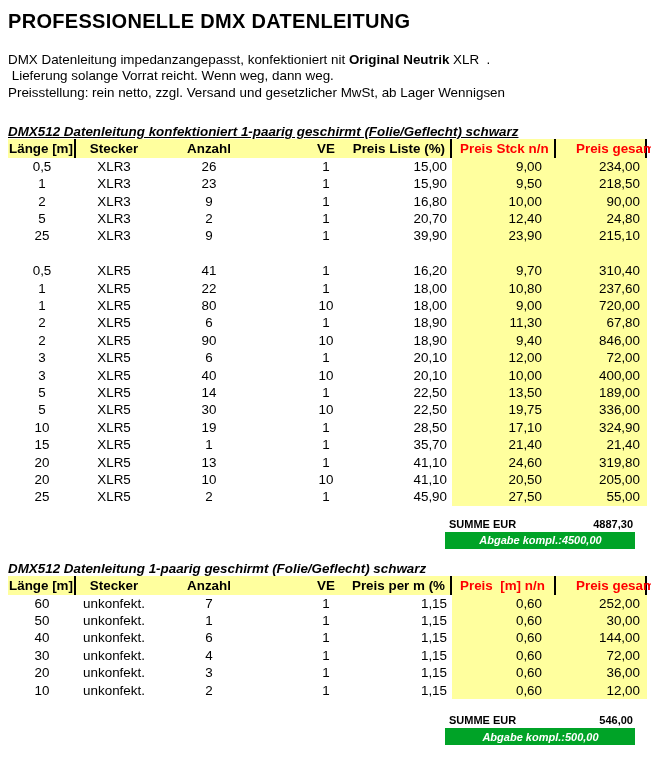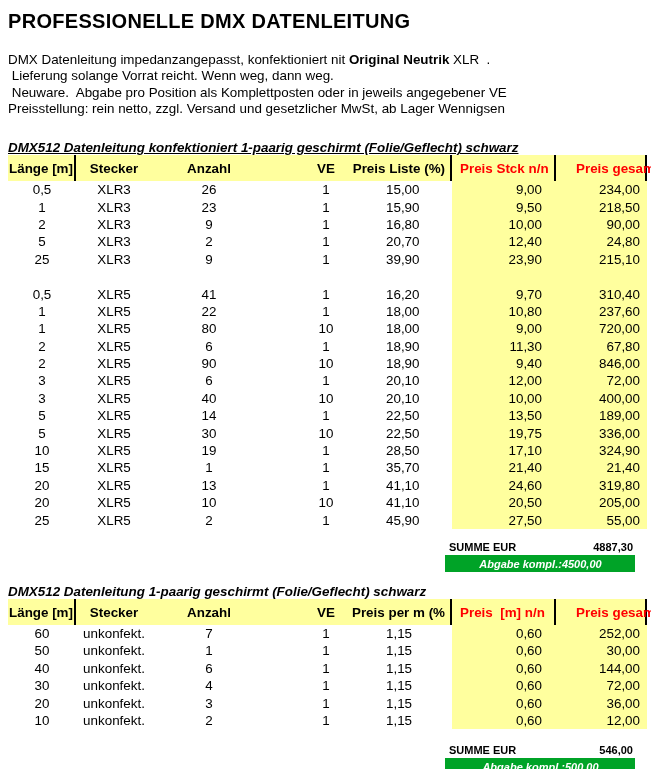--- a/index.html
+++ b/index.html
@@ -24,33 +24,33 @@
     margin:0 0 0 8px;
     font-size:13.4px;line-height:15px;font-weight:bold;font-style:italic;white-space:pre;
   }
   .st1{margin-top:23px;text-decoration:underline;}
   .st2{margin-top:12px;}
   .ptable{margin:0 0 0 8px;width:639px;font-size:13.4px;}
   .thead,.tr{
     display:grid;
     grid-template-columns:68px 76px 114px 120px 66px 104px 91px;
   }
-  .thead{height:26px;background:var(--yellow);font-weight:bold;}
+  .thead{height:19px;background:var(--yellow);font-weight:bold;}
   .th{display:flex;align-items:center;white-space:pre;overflow:visible;}
   .th.c1{justify-content:center;border-right:2px solid #000;}
   .th.c2{justify-content:center;}
   .th.c3{justify-content:center;}
   .th.c4{justify-content:center;}
   .th.c5{justify-content:flex-end;padding-right:5px;border-right:2px solid #000;}
   .th.c6{justify-content:flex-start;padding-left:8px;color:var(--red);border-right:2px solid #000;}
   .th.c7{justify-content:flex-start;padding-left:20px;color:var(--red);border-right:2px solid #000;}
   .tr{height:17.4px;}
   .td{line-height:17.4px;white-space:pre;}
   .td.c1,.td.c2,.td.c3,.td.c4{text-align:center;}
-  .td.c5{text-align:left;padding-right:5px;}
+  .td.c5{text-align:right;padding-right:5px;}
   .td.c6{text-align:right;padding-right:14px;}
   .td.c7{text-align:right;padding-right:7px;}
   .td.hl{background:var(--yellow);}
   .summe{margin-left:445px;width:190px;font-size:11px;}
   .summe1{margin-top:10px;}
   .summe2{margin-top:13px;}
   .summe-row{
     height:16px;display:flex;justify-content:space-between;align-items:center;
     font-weight:bold;padding:0 2px 0 4px;
   }
@@ -61,21 +61,20 @@
   }
 </style>
 </head>
 <body>
 
 <h1 class="page-title">PROFESSIONELLE DMX DATENLEITUNG</h1>
 
 <div class="intro">
   <div class="intro-line"><span>DMX Datenleitung impedanzangepasst, konfektioniert nit </span><b>Original Neutrik</b><span> XLR  .</span></div>
   <div class="intro-line"> Lieferung solange Vorrat reicht. Wenn weg, dann weg.</div>
-  <div class="intro-line"> Neuware.  Abgabe pro Position als Komplettposten oder in jeweils angegebener VE</div>
   <div class="intro-line">Preisstellung: rein netto, zzgl. Versand und gesetzlicher MwSt, ab Lager Wennigsen</div>
 </div>
 
 <div class="section-title st1">DMX512 Datenleitung konfektioniert 1-paarig geschirmt (Folie/Geflecht) schwarz</div>
 
 <div class="ptable">
   <div class="thead">
     <div class="th c1">Länge [m]</div>
     <div class="th c2">Stecker</div>
     <div class="th c3">Anzahl</div>

